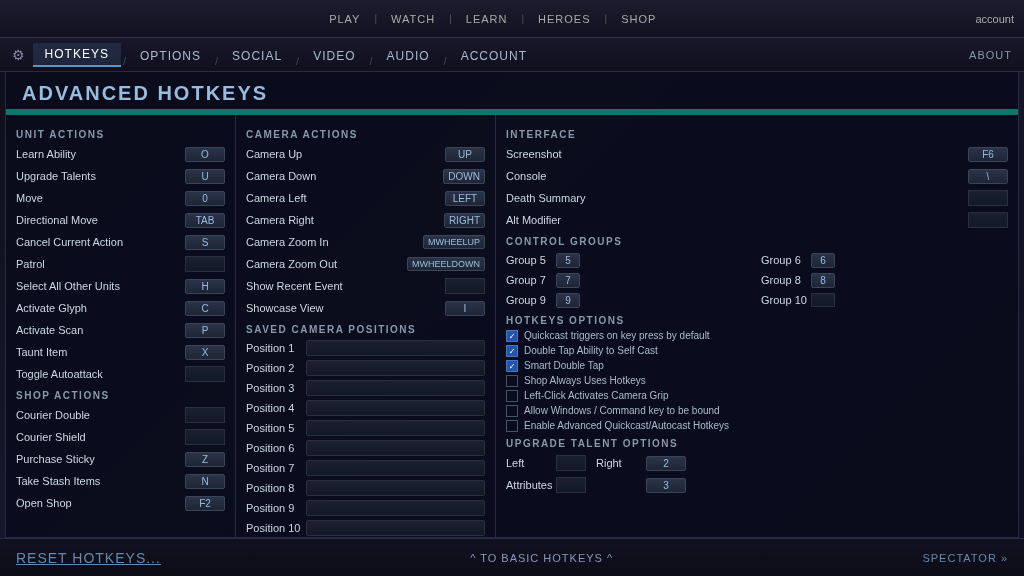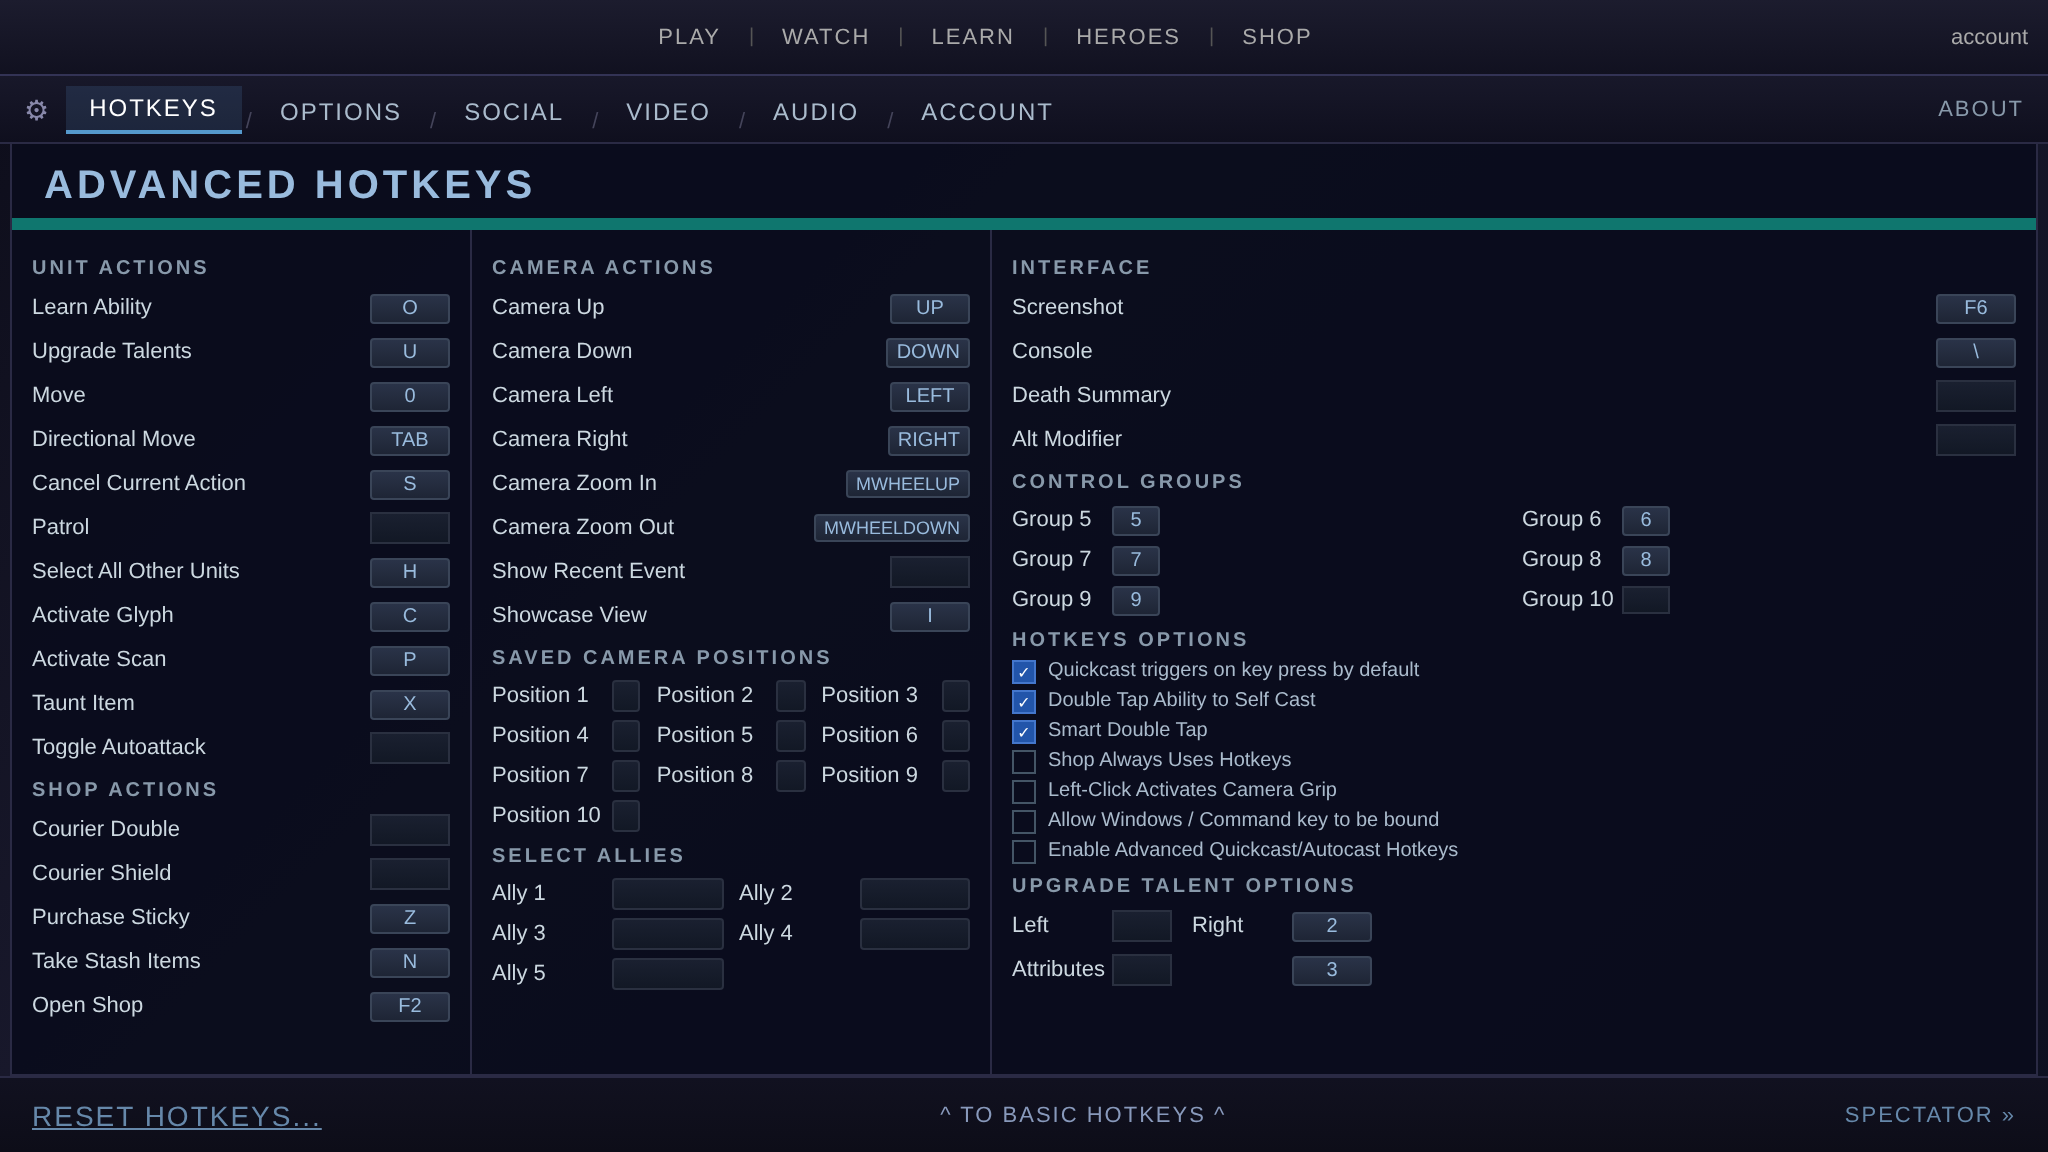--- a/index.html
+++ b/index.html
@@ -159,21 +159,21 @@
     }
     .hk-key-empty {
       background: linear-gradient(to bottom, #1a2030, #121825);
       border: 1px solid #2a3040;
       min-width: 40px;
       height: 16px;
     }
     
     .pos-grid {
       display: grid;
-      grid-template-columns: 1fr 1fr 1fr;
+      grid-template-columns: 1fr;
       gap: 2px 8px;
       margin-top: 4px;
     }
     .pos-row {
       display: flex;
       align-items: center;
       height: 18px;
     }
     .pos-label {
       color: #ccd8e0;

